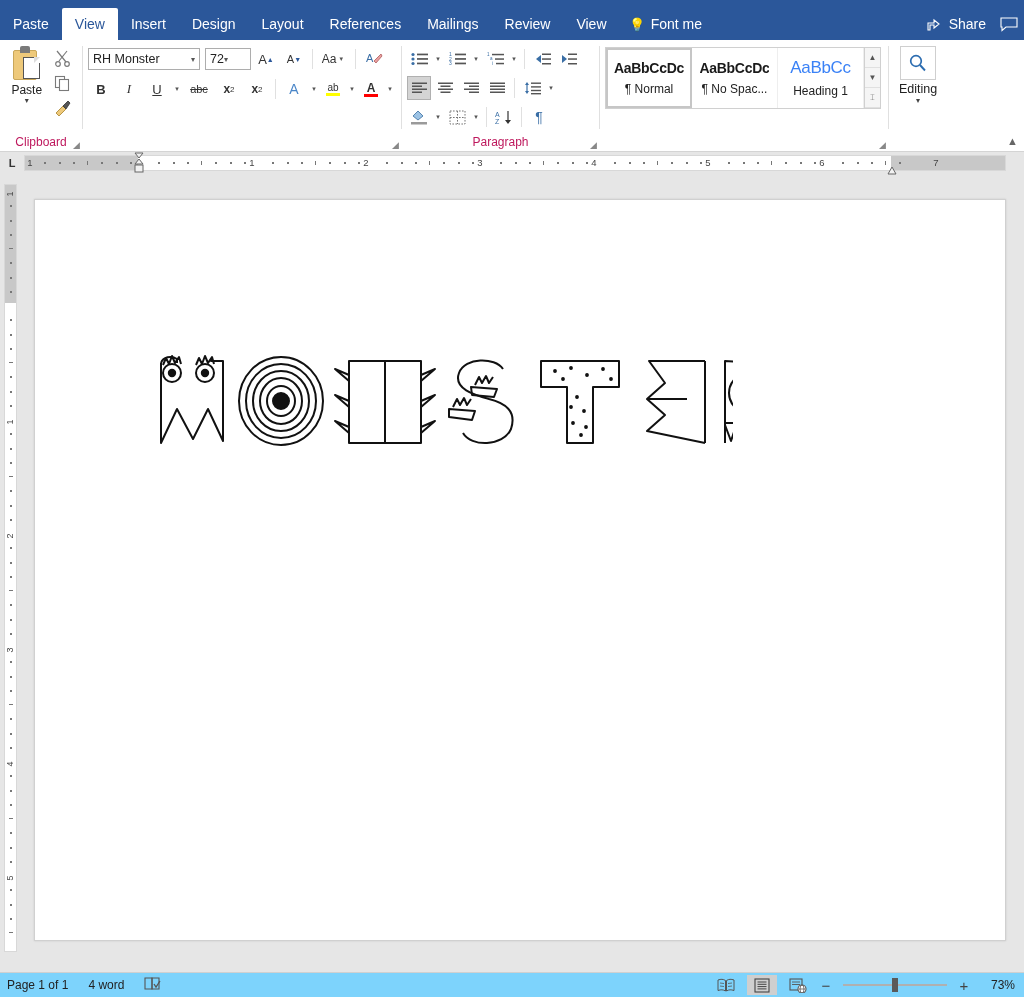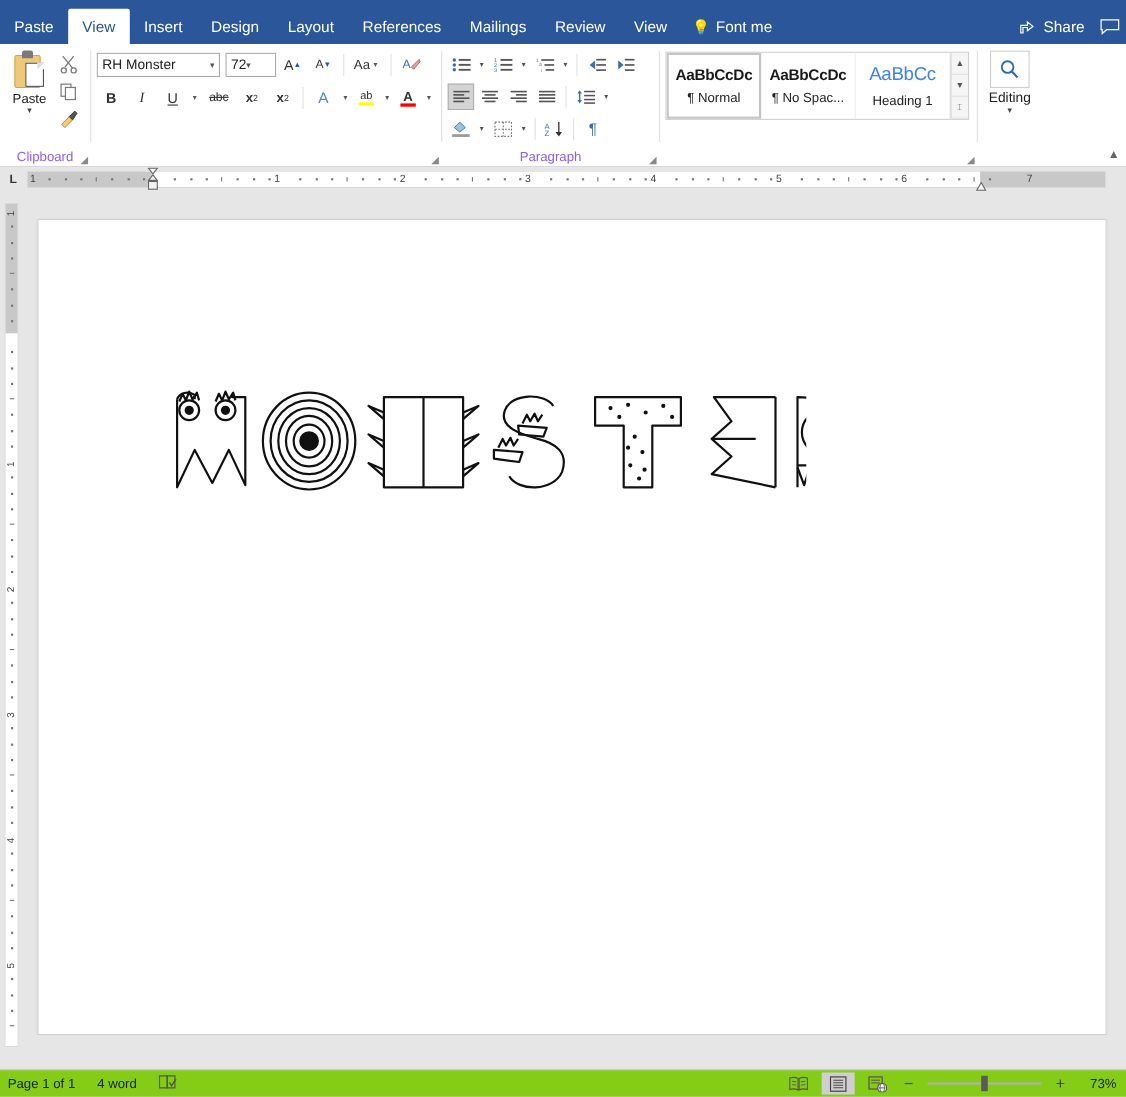--- a/index.html
+++ b/index.html
@@ -38,21 +38,21 @@
     position: relative;
     width: 1024px; height: 112px;
     background: #ffffff;
     border-bottom: 1px solid #d4d4d4;
     display: flex;
   }
   .group { position: relative; height: 112px; padding: 4px 5px 0 5px; display: flex; flex-direction: column; }
   .group-body { flex: 1; display: flex; align-items: flex-start; }
   .group-label {
     height: 18px; line-height: 16px; text-align: center;
-    font-size: 12px; color: #8b5cf6; position: relative;
+    font-size: 12px; color: #be185d; position: relative;
   }
   .group-sep { width: 1px; background: #e0e0e0; margin: 6px 0 22px 0; }
   .dlg { position: absolute; right: 2px; bottom: 2px; font-size: 9px; color: #888; }
 
   .btn { display: inline-flex; align-items: center; justify-content: center; cursor: default; }
 
   
   #g-clipboard { width: 82px; }
   #paste-big { width: 46px; display: flex; flex-direction: column; align-items: center; padding-top: 2px; }
   #paste-icon { width: 34px; height: 36px; position: relative; }
@@ -140,21 +140,21 @@
   #doc-text {
     position: absolute; left: 118px; top: 135px;
     width: 700px; height: 130px;
   }
   #doc-text svg { display: block; }
 
   
   #statusbar {
     position: absolute; left: 0; top: 972px;
     width: 1024px; height: 25px;
-    background: #84cc16; border-top: 1px solid #d0d0d0;
+    background: #7dd3fc; border-top: 1px solid #d0d0d0;
     display: flex; align-items: center; font-size: 12px; color: #222;
   }
   #sb-left { display: flex; align-items: center; gap: 20px; padding-left: 7px; }
   #sb-right { margin-left: auto; display: flex; align-items: center; gap: 6px; padding-right: 9px; }
   .viewbtn { width: 30px; height: 20px; display: flex; align-items: center; justify-content: center; font-size: 14px; color: #444; }
   .viewbtn.active { background: #cfcfcf; }
   #zoom-slider { position: relative; width: 104px; height: 14px; display: flex; align-items: center; margin: 0 4px; }
   #zoom-track { position: absolute; left: 0; right: 0; top: 6px; height: 2px; background: #b0b0b0; }
   #zoom-thumb { position: absolute; left: 49px; top: 0; width: 6px; height: 14px; background: #5a5a5a; }
   .zbtn { font-size: 15px; color: #444; width: 14px; text-align:center; }

